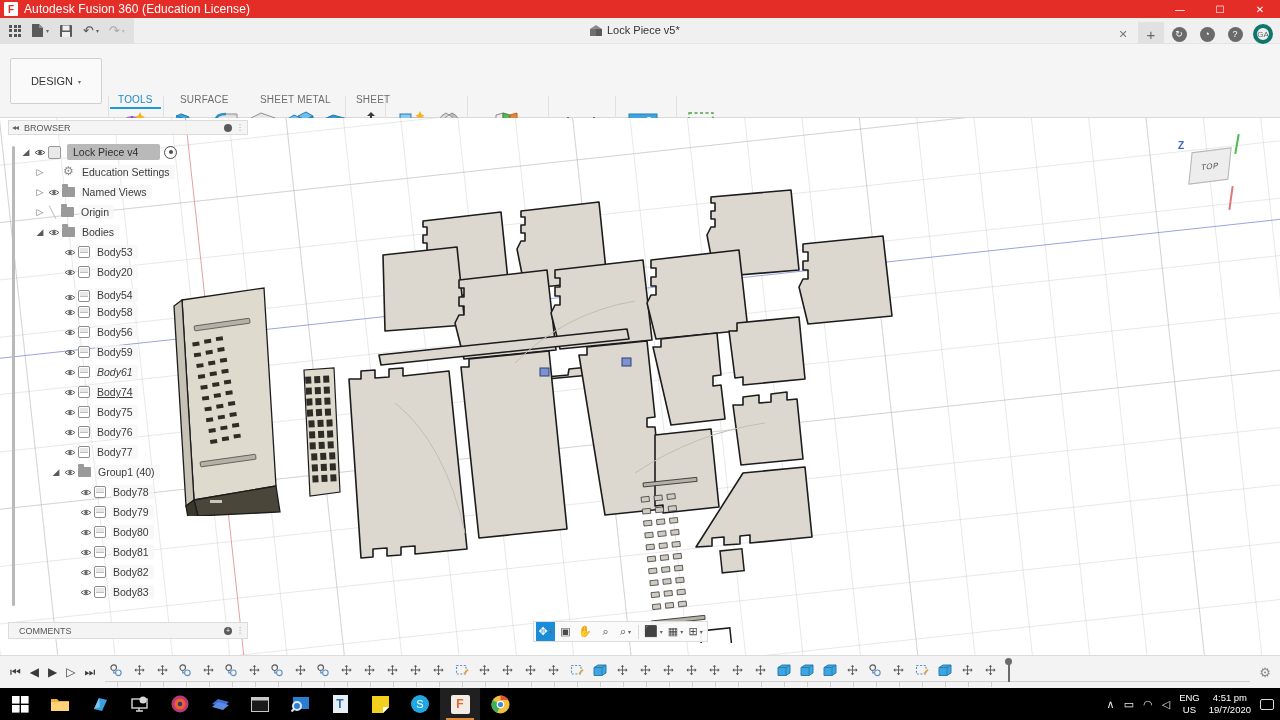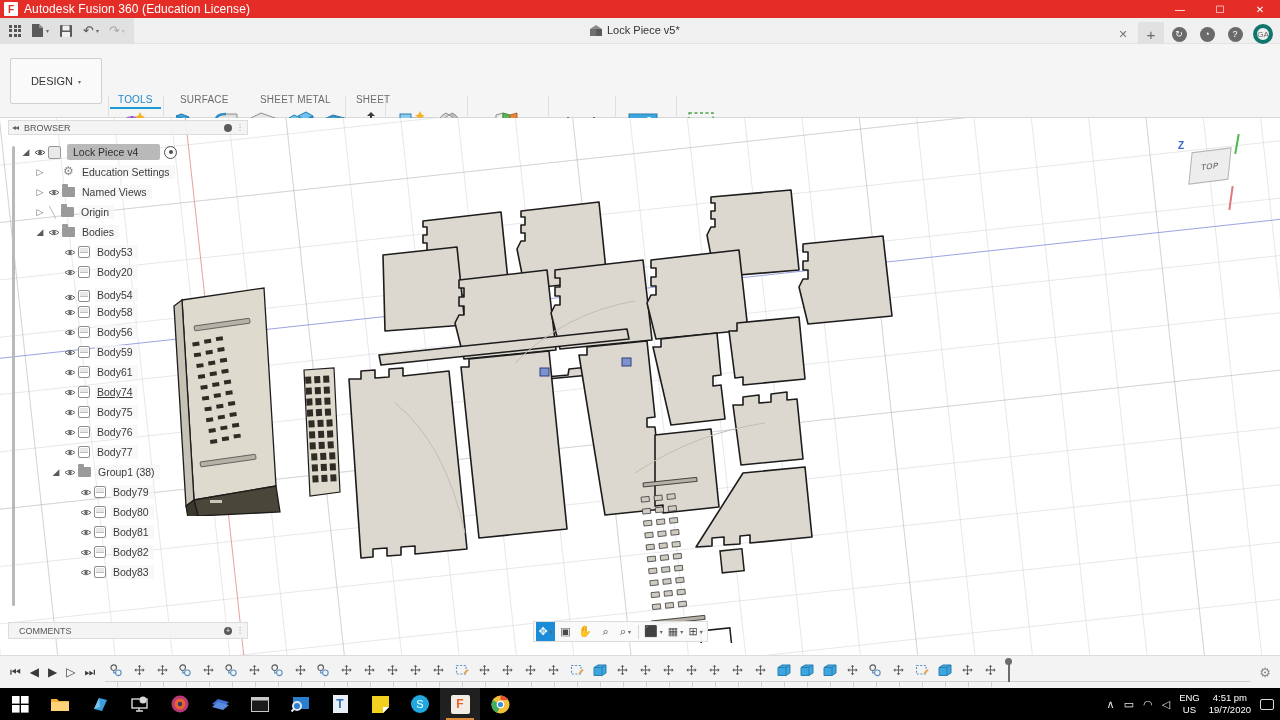--- a/index.html
+++ b/index.html
@@ -857,21 +857,21 @@
           <span class="tri"></span>
           <span class="eye">
             <svg width="12" height="9" viewBox="0 0 12 9">
               <path d="M1 4.5 Q6 0 11 4.5 Q6 9 1 4.5z" fill="none" stroke="#666" stroke-width="1"></path>
               <circle cx="6" cy="4.5" r="1.7" fill="#666"></circle>
             </svg>
           </span>
           <span class="bodyicon"></span>
           <span class="lbl">Body59</span>
         </div>
-        <div class="node" style="padding-left: 42px;">
+        <div class="node" style="padding-left: 42px; font-style: italic;">
           <span class="tri"></span>
           <span class="eye">
             <svg width="12" height="9" viewBox="0 0 12 9">
               <path d="M1 4.5 Q6 0 11 4.5 Q6 9 1 4.5z" fill="none" stroke="#666" stroke-width="1"></path>
               <circle cx="6" cy="4.5" r="1.7" fill="#666"></circle>
             </svg>
           </span>
           <span class="bodyicon"></span>
           <span class="lbl">Body61</span>
         </div>
@@ -921,21 +921,32 @@
         </div>
         <div class="node" style="padding-left: 42px;">
           <span class="tri open">◢</span>
           <span class="eye">
             <svg width="12" height="9" viewBox="0 0 12 9">
               <path d="M1 4.5 Q6 0 11 4.5 Q6 9 1 4.5z" fill="none" stroke="#666" stroke-width="1"></path>
               <circle cx="6" cy="4.5" r="1.7" fill="#666"></circle>
             </svg>
           </span>
           <span class="folder"></span>
-          <span class="lbl">Group1 (38)</span>
+          <span class="lbl">Group1 (40)</span>
+        </div>
+        <div class="node" style="padding-left: 58px;">
+          <span class="tri"></span>
+          <span class="eye">
+            <svg width="12" height="9" viewBox="0 0 12 9">
+              <path d="M1 4.5 Q6 0 11 4.5 Q6 9 1 4.5z" fill="none" stroke="#666" stroke-width="1"></path>
+              <circle cx="6" cy="4.5" r="1.7" fill="#666"></circle>
+            </svg>
+          </span>
+          <span class="bodyicon"></span>
+          <span class="lbl">Body78</span>
         </div>
         <div class="node" style="padding-left: 58px; align-items: center;">
           <span class="tri"></span>
           <span class="eye">
             <svg width="12" height="9" viewBox="0 0 12 9">
               <path d="M1 4.5 Q6 0 11 4.5 Q6 9 1 4.5z" fill="none" stroke="#666" stroke-width="1"></path>
               <circle cx="6" cy="4.5" r="1.7" fill="#666"></circle>
             </svg>
           </span>
           <span class="bodyicon"></span>

